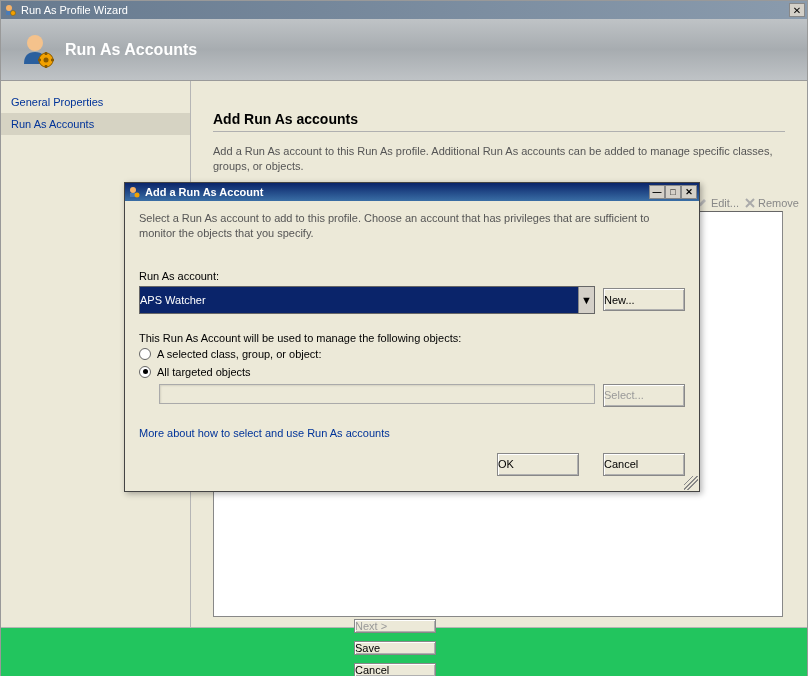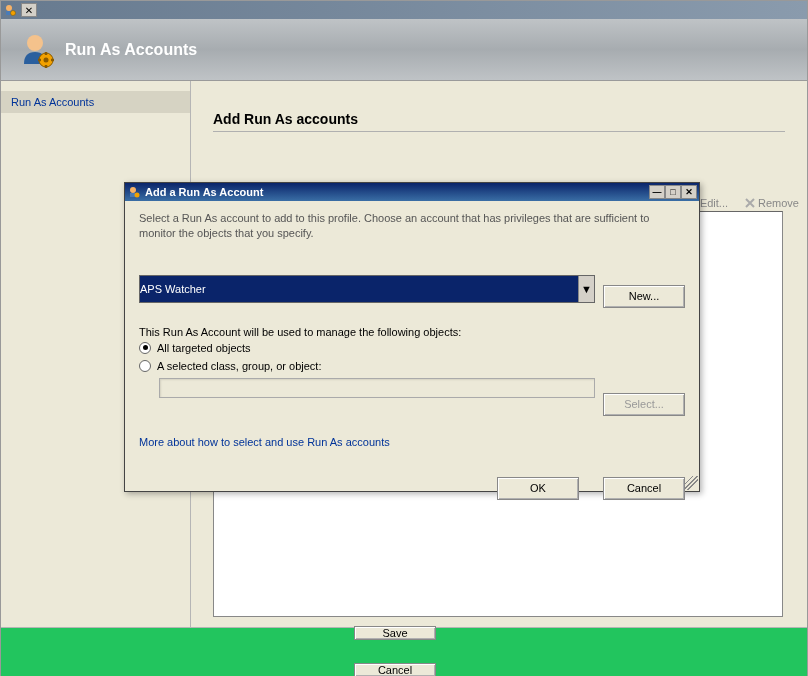--- a/index.html
+++ b/index.html
@@ -95,21 +95,21 @@
   .main .desc {
     color: #555;
     line-height: 1.4;
     margin-bottom: 10px;
   }
   .toolbar-right {
     position: absolute;
     top: 116px;
     right: 8px;
     display: flex;
-    gap: 17px;
+    gap: 6px;
     color: #888;
     text-align: center;
   }
   .toolbar-right .tbtn {
     display: flex; align-items: center; gap: 3px;
     color: #888;
   }
   .listbox {
     position: absolute;
     top: 130px;
@@ -134,23 +134,22 @@
   .btn {
     min-width: 82px;
     height: 23px;
     background: #ece9d8;
     border: 1px solid #888;
     box-shadow: inset 1px 1px 0 #fff, inset -1px -1px 0 #b0b0b0;
     font-size: 11px;
     text-align: center;
     display: inline-flex;
     align-items: center;
-    justify-content: center;
+    justify-content: flex-start;
     cursor: default;
-    margin-top: 15px;
   }
   .btn.disabled { color: #999; }
 
   .modal {
     position: absolute;
     left: 123px;
     top: 181px;
     width: 576px;
     height: 310px;
     background: #ece9d8;
@@ -236,20 +235,21 @@
 <div class="window">
 
   <div class="titlebar">
     <span class="icon">
       <svg width="12" height="12" viewBox="0 0 12 12">
           <circle cx="5" cy="4" r="3" fill="#f7b267"></circle>
           <rect x="2" y="7" width="6" height="4" fill="#4a7bb5"></rect>
           <circle cx="9" cy="9" r="2.5" fill="#f2a100" stroke="#7a5300" stroke-width="0.5"></circle>
         </svg>
     </span>
+    <span class="title">Run As Profile Wizard</span>
     <span class="close">✕</span>
   </div>
 
   <div class="banner">
     <span>
       <svg width="36" height="36" viewBox="0 0 36 36">
         <circle cx="16" cy="11" r="8" fill="#f4c28c"></circle>
         <path d="M5 32 Q5 20 16 20 Q27 20 27 32 Z" fill="#2a5f9e"></path>
         <circle cx="27" cy="28" r="7" fill="#f2a100" stroke="#8a5a00" stroke-width="1"></circle>
         <circle cx="27" cy="28" r="2.5" fill="#8a5a00"></circle>
@@ -257,25 +257,27 @@
         <rect x="25.8" y="33" width="2.4" height="3" fill="#8a5a00"></rect>
         <rect x="19" y="26.8" width="3" height="2.4" fill="#8a5a00"></rect>
         <rect x="32" y="26.8" width="3" height="2.4" fill="#8a5a00"></rect>
       </svg>
     </span>
     <span class="banner-title">Run As Accounts</span>
   </div>
 
   <div class="body">
     <div class="sidebar">
+      <div class="item"><span>General Properties</span></div>
       <div class="item selected"><span>Run As Accounts</span></div>
     </div>
     <div class="main">
       <h2>Add Run As accounts</h2>
       <div class="hr"></div>
+      <div class="desc">Add a Run As account to this Run As profile.  Additional Run As accounts can be added to manage specific classes, groups, or objects.</div>
 
       <div class="toolbar-right">
         <span class="tbtn">
           <span>
             <svg width="12" height="12" viewBox="0 0 12 12">
                 <path d="M2 10 L3 7 L8 2 L10 4 L5 9 Z" fill="#bbb"></path>
               </svg>
           </span>
           <span>Edit...</span>
         </span>
@@ -318,38 +320,39 @@
       </span>
       <span class="title">Add a Run As Account</span>
       <span class="winbtns">
         <span class="winbtn">―</span>
         <span class="winbtn">□</span>
         <span class="winbtn">✕</span>
       </span>
     </div>
     <div class="m-body">
       <div class="desc2">Select a Run As account to add to this profile.  Choose an account that has privileges that are sufficient to monitor the objects that you specify.</div>
+      <div class="label">Run As account:</div>
       <div class="row">
         <div class="dropdown">
           <span>APS Watcher</span>
           <span class="dd-arrow">▼</span>
         </div>
         <span class="btn">
             <span>New...</span>
           </span>
       </div>
 
       <div class="label">This Run As Account will be used to manage the following objects:</div>
       <div class="radio-row">
+        <span class="radio-dot"></span>
+        <span>A selected class, group, or object:</span>
+      </div>
+      <div class="radio-row">
         <span class="radio-dot checked"></span>
         <span>All targeted objects</span>
-      </div>
-      <div class="radio-row">
-        <span class="radio-dot"></span>
-        <span>A selected class, group, or object:</span>
       </div>
       <div class="select-row">
         <div class="textbox"></div>
         <span class="btn disabled">
             <span>Select...</span>
           </span>
       </div>
 
       <div class="link"><span>More about how to select and use Run As accounts</span></div>
 

